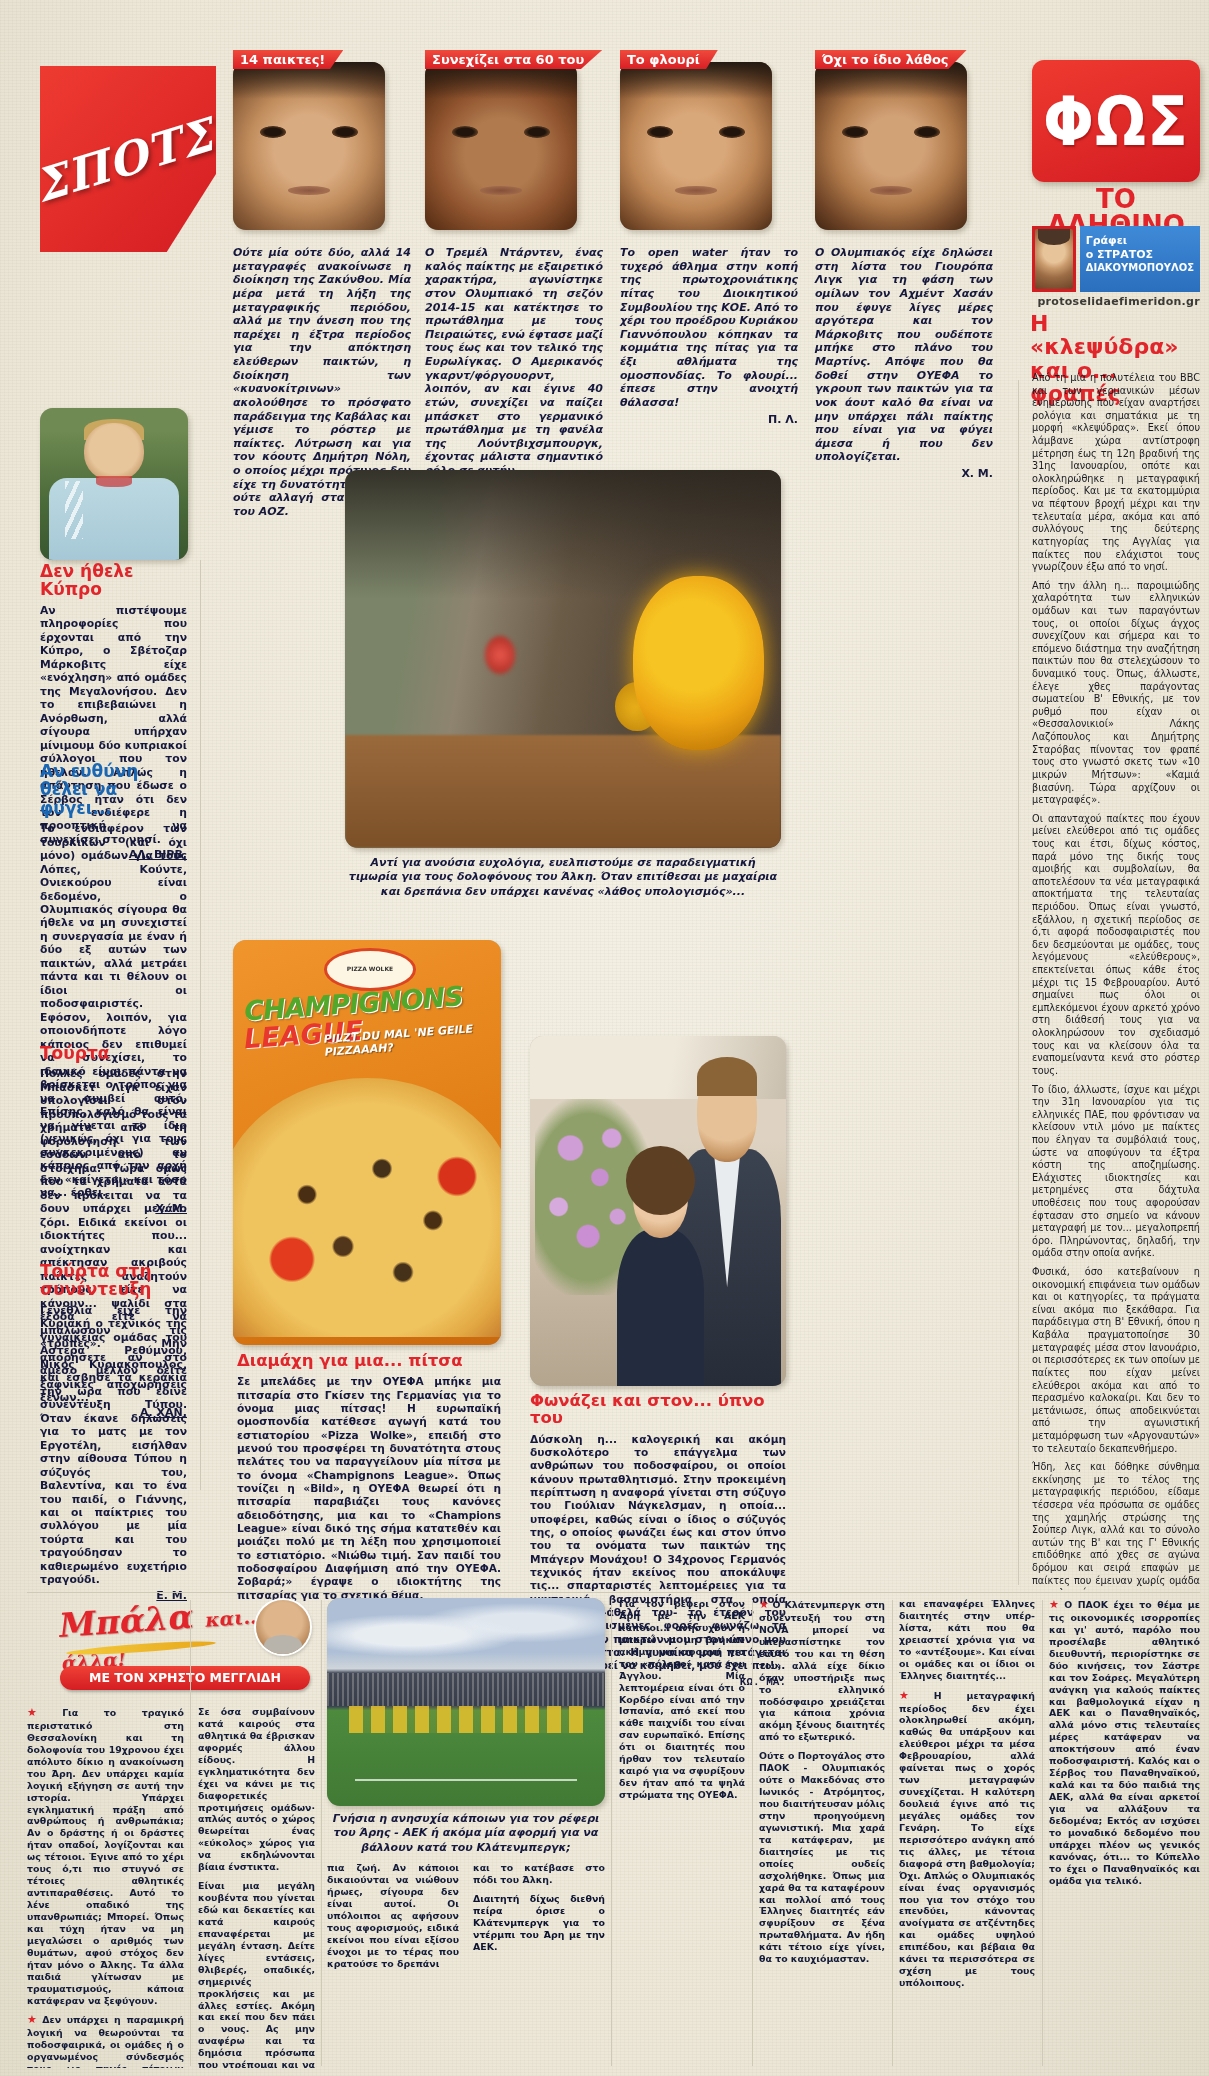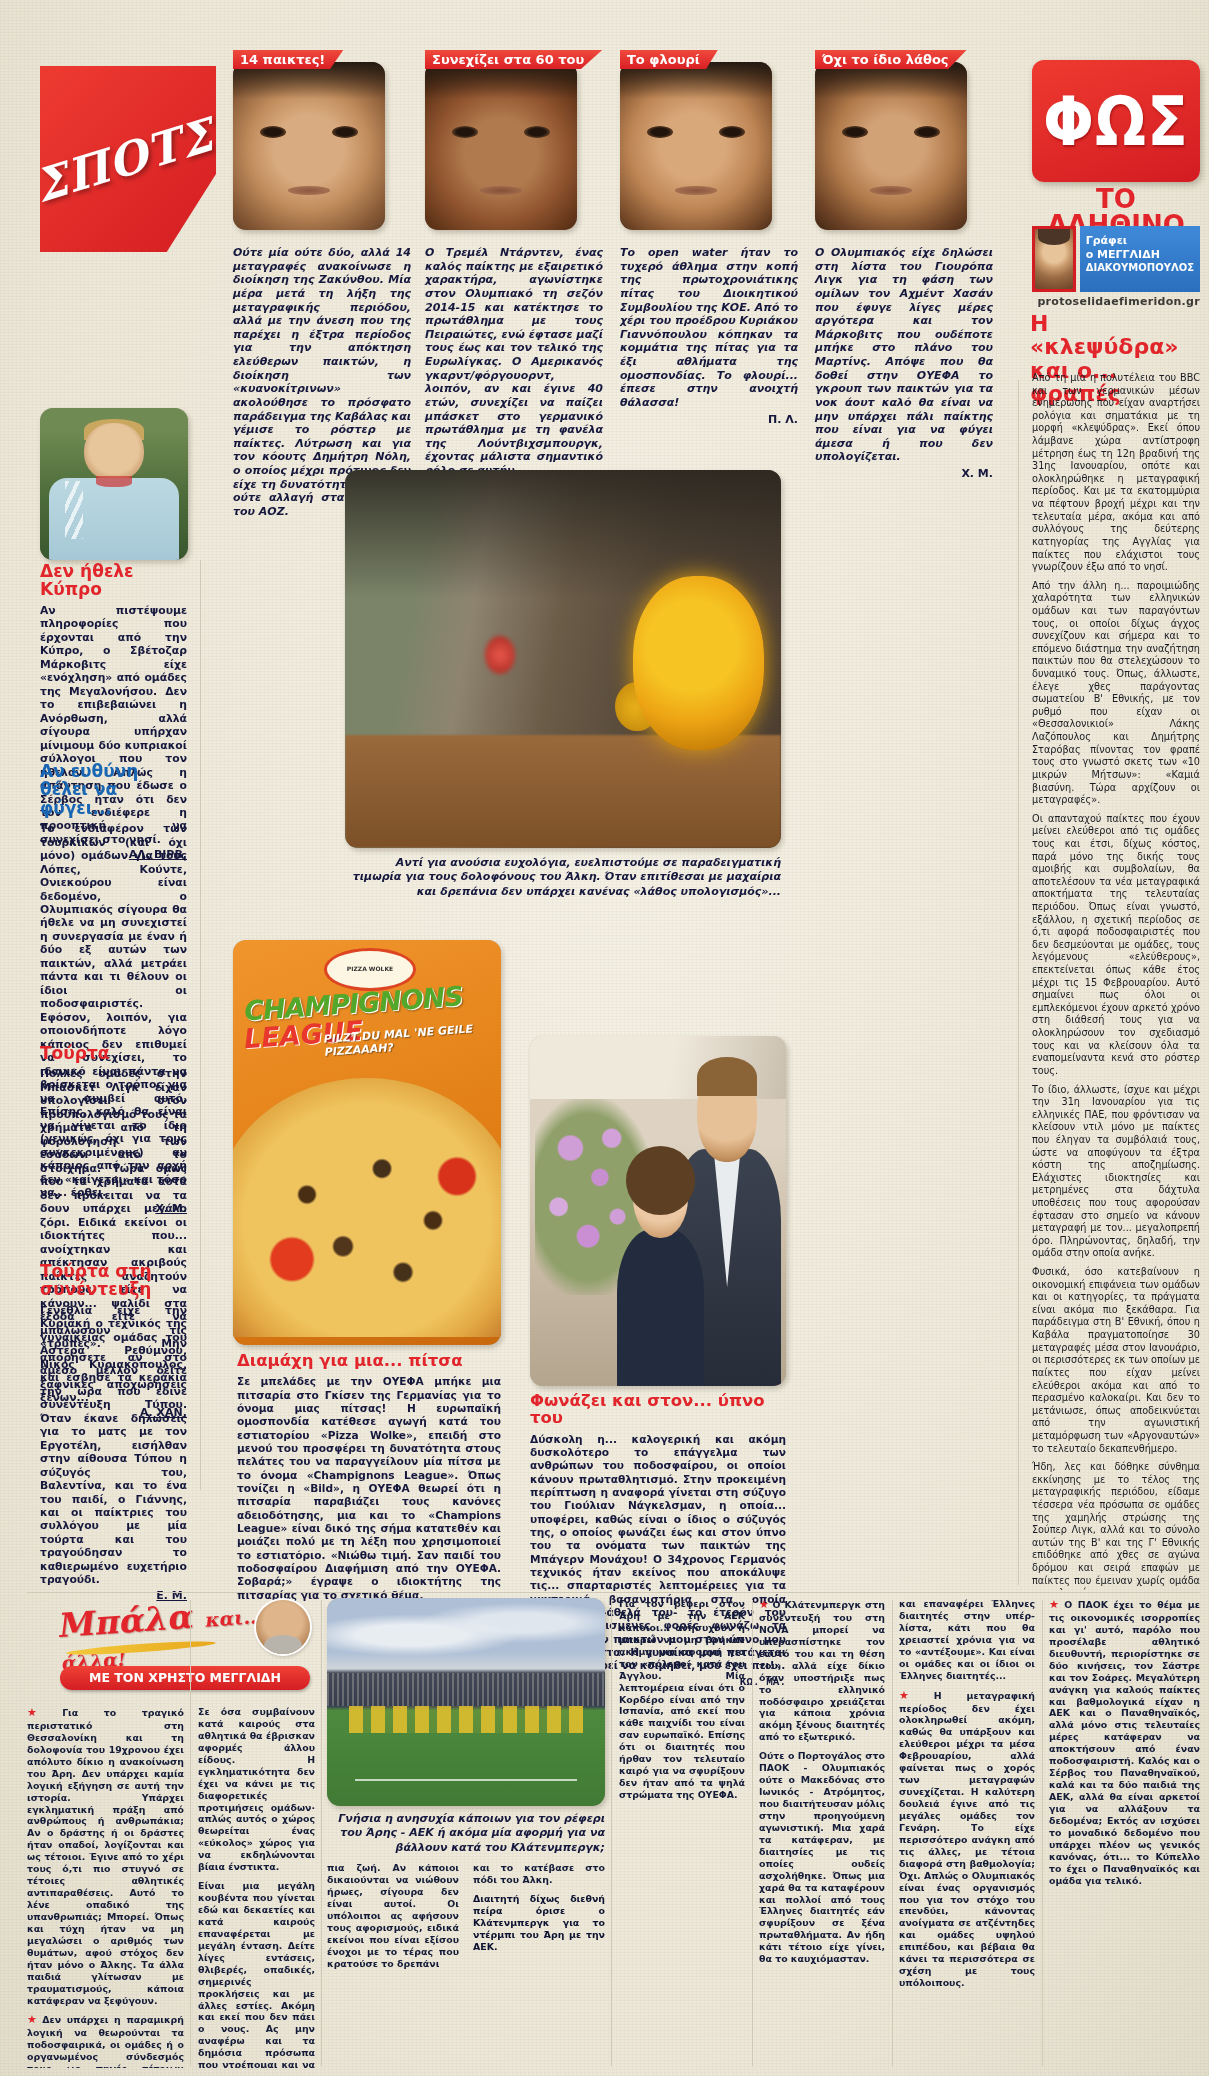--- a/index.html
+++ b/index.html
@@ -76,21 +76,21 @@
   
   .rose-photo{left:345px;top:470px;width:436px;height:378px;}
   .rose-inner{width:100%;height:100%;position:relative;
     background:linear-gradient(100deg,#7b8468 0 18%,#8e8470 30%,#6b5c48 48%,#584a3a 66%,#4a3c30 100%);}
   .rose-dark{position:absolute;left:0;top:0;width:100%;height:34%;background:linear-gradient(180deg,rgba(40,36,30,.85),rgba(40,36,30,0));}
   .rose-counter{position:absolute;left:0;bottom:0;width:100%;height:30%;background:linear-gradient(180deg,#9a6a3c,#7c5028);filter:blur(1px);}
   .rose-bloom{position:absolute;right:4%;top:28%;width:30%;height:46%;border-radius:46%;
     background:radial-gradient(circle at 45% 40%,#f6c523 0 35%,#eda414 60%,#c67e08 85%,transparent 100%);box-shadow:0 0 22px #d99b10;}
   .rose-bud{position:absolute;right:28%;top:56%;width:10%;height:13%;border-radius:50%;background:radial-gradient(circle,#f0b81e,#b97f0a);}
   .rose-reddot{position:absolute;left:32%;top:44%;width:7%;height:10%;border-radius:50%;background:radial-gradient(circle,#e8554a,#b03127 80%);filter:blur(2px);}
-  .caption{font:bold italic 11px/1.3 "DejaVu Sans",sans-serif;color:#15173d;text-align:right;}
+  .caption{font:bold italic 11px/1.3 "DejaVu Sans",sans-serif;color:#15173d;text-align:center;}
   .rose-cap{left:345px;top:856px;width:436px;}
 
   .pizza-photo{left:233px;top:940px;width:268px;height:405px;}
   .pizza-inner{width:100%;height:100%;position:relative;background:linear-gradient(160deg,#f0952c 0,#e07d14 60%,#c9690e 100%);}
   .pz-badge{position:absolute;left:34%;top:2%;width:32%;height:9%;border-radius:50%;background:#fdf6e2;border:3px solid #d42;
     display:flex;align-items:center;justify-content:center;font:bold 6px/1 "DejaVu Sans",sans-serif;color:#333;text-align:center;}
   .pz-l1{position:absolute;left:4%;top:12%;width:92%;font:bold italic 27px/1 "DejaVu Sans",sans-serif;color:#53a82b;
     text-shadow:1px 1px 0 #fff,2px 2px 2px rgba(0,0,0,.3);transform:rotate(-4deg);letter-spacing:-1px;}
   .pz-l2{position:absolute;left:4%;top:20%;font:bold italic 27px/1 "DejaVu Sans",sans-serif;color:#e8372c;
     text-shadow:1px 1px 0 #fff;transform:rotate(-4deg);}
@@ -197,21 +197,21 @@
     <span class="fos-text">ΦΩΣ</span>
   </div>
   <div class="abs alithino">ΤΟ ΑΛΗΘΙΝΟ</div>
 
   <div class="abs byline">
     <div class="byline-photo">
         <div class="byline-face"></div>
       </div>
     <div class="byline-box">
       <div>Γράφει</div>
-      <div>ο ΜΕΓΓΛΙΔΗ</div>
+      <div>ο ΣΤΡΑΤΟΣ</div>
       <div class="l3">ΔΙΑΚΟΥΜΟΠΟΥΛΟΣ</div>
     </div>
   </div>
   <div class="abs site">protoselidaefimeridon.gr</div>
 
   <div id="top-articles">
       <div class="top-col" style="left: 233px;">
       <div class="tab"><span>14 παικτες!</span></div>
       <div class="photo top-photo face f1">
         <div class="face-inner">

